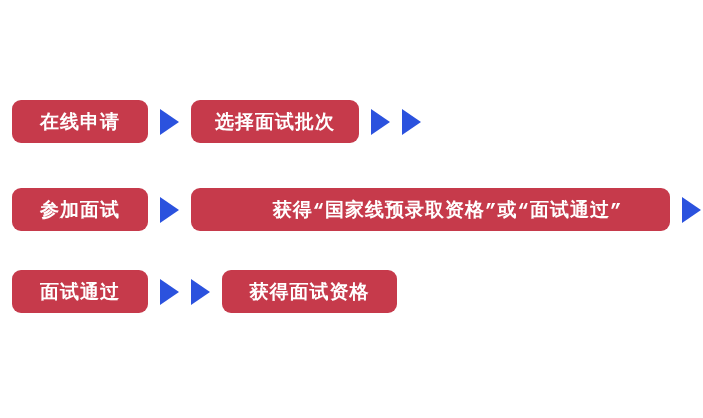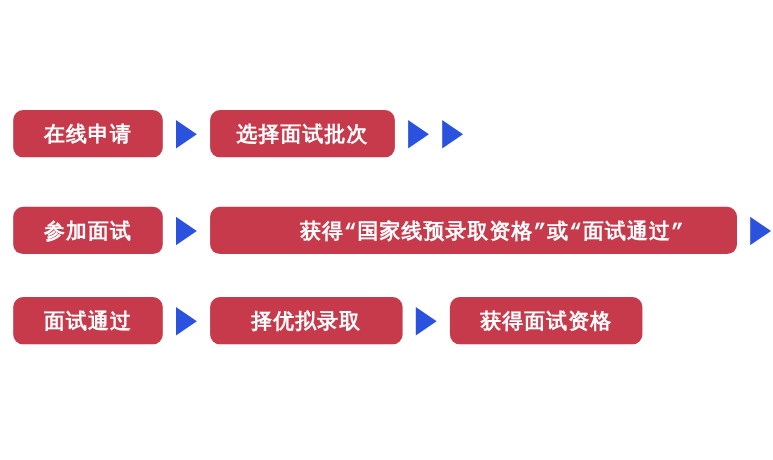--- a/index.html
+++ b/index.html
@@ -80,22 +80,19 @@
       <span>获得“国家线预录取资格”或“面试通过”</span>
     </div>
     <span class="arrow"></span>
   </div>
 
   <div class="flow-row row-2">
     <div class="step-box w136">
       <span>面试通过</span>
     </div>
     <span class="arrow"></span>
-    <div class="step-box w175">
-      <span>择优拟录取</span>
-    </div>
     <span class="arrow"></span>
     <div class="step-box w175">
       <span>获得面试资格</span>
     </div>
   </div>
 
 </div>
 
 </body></html>

